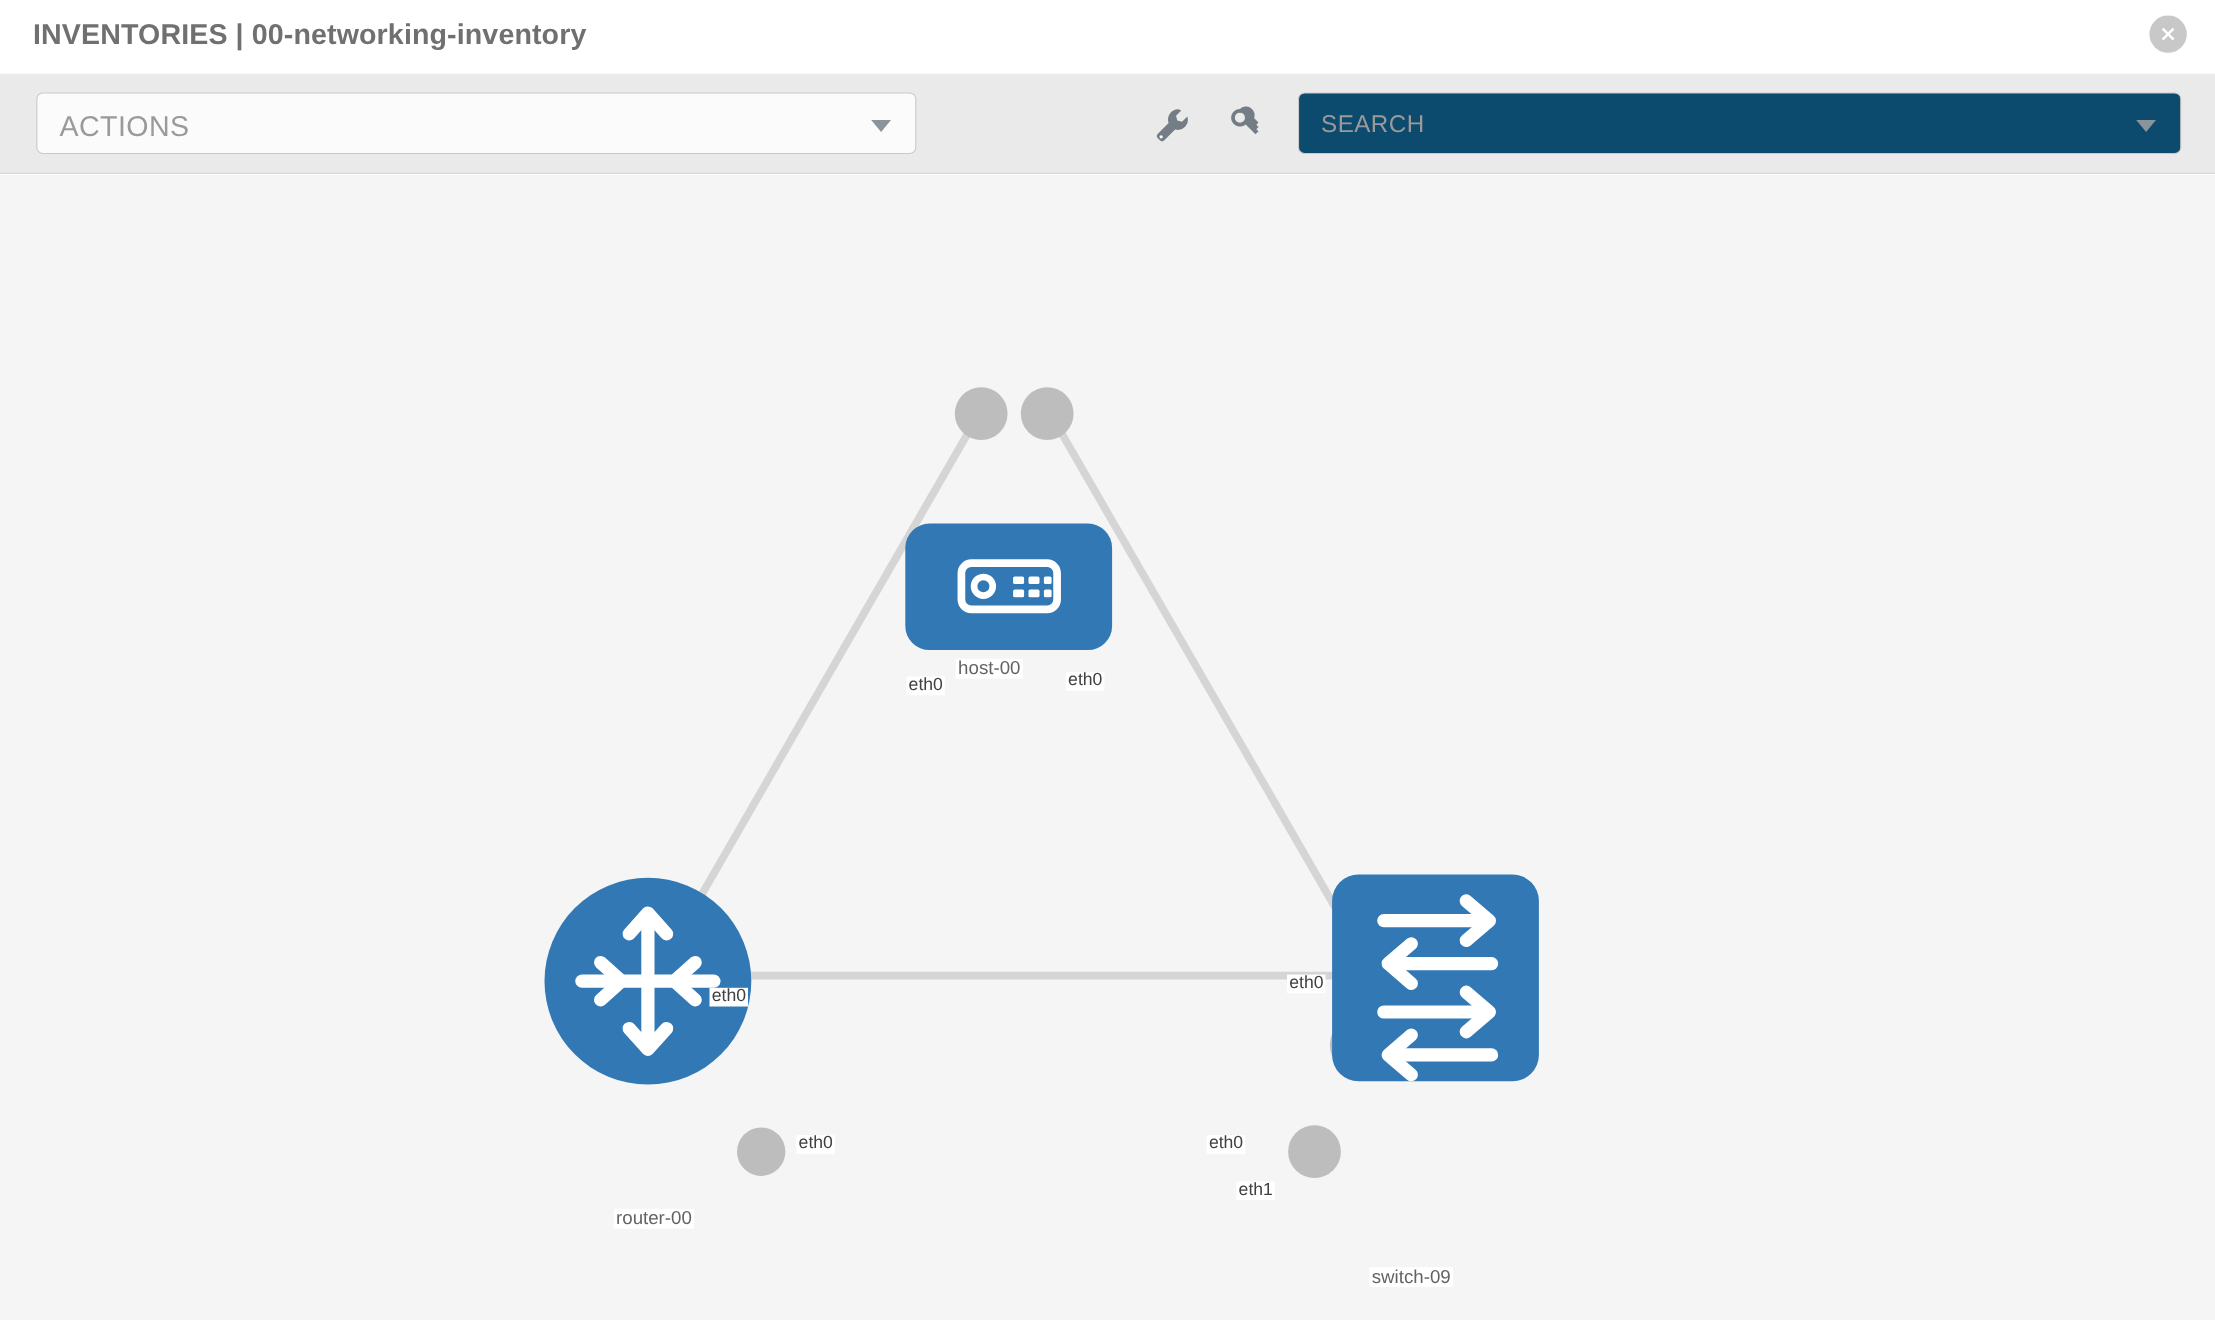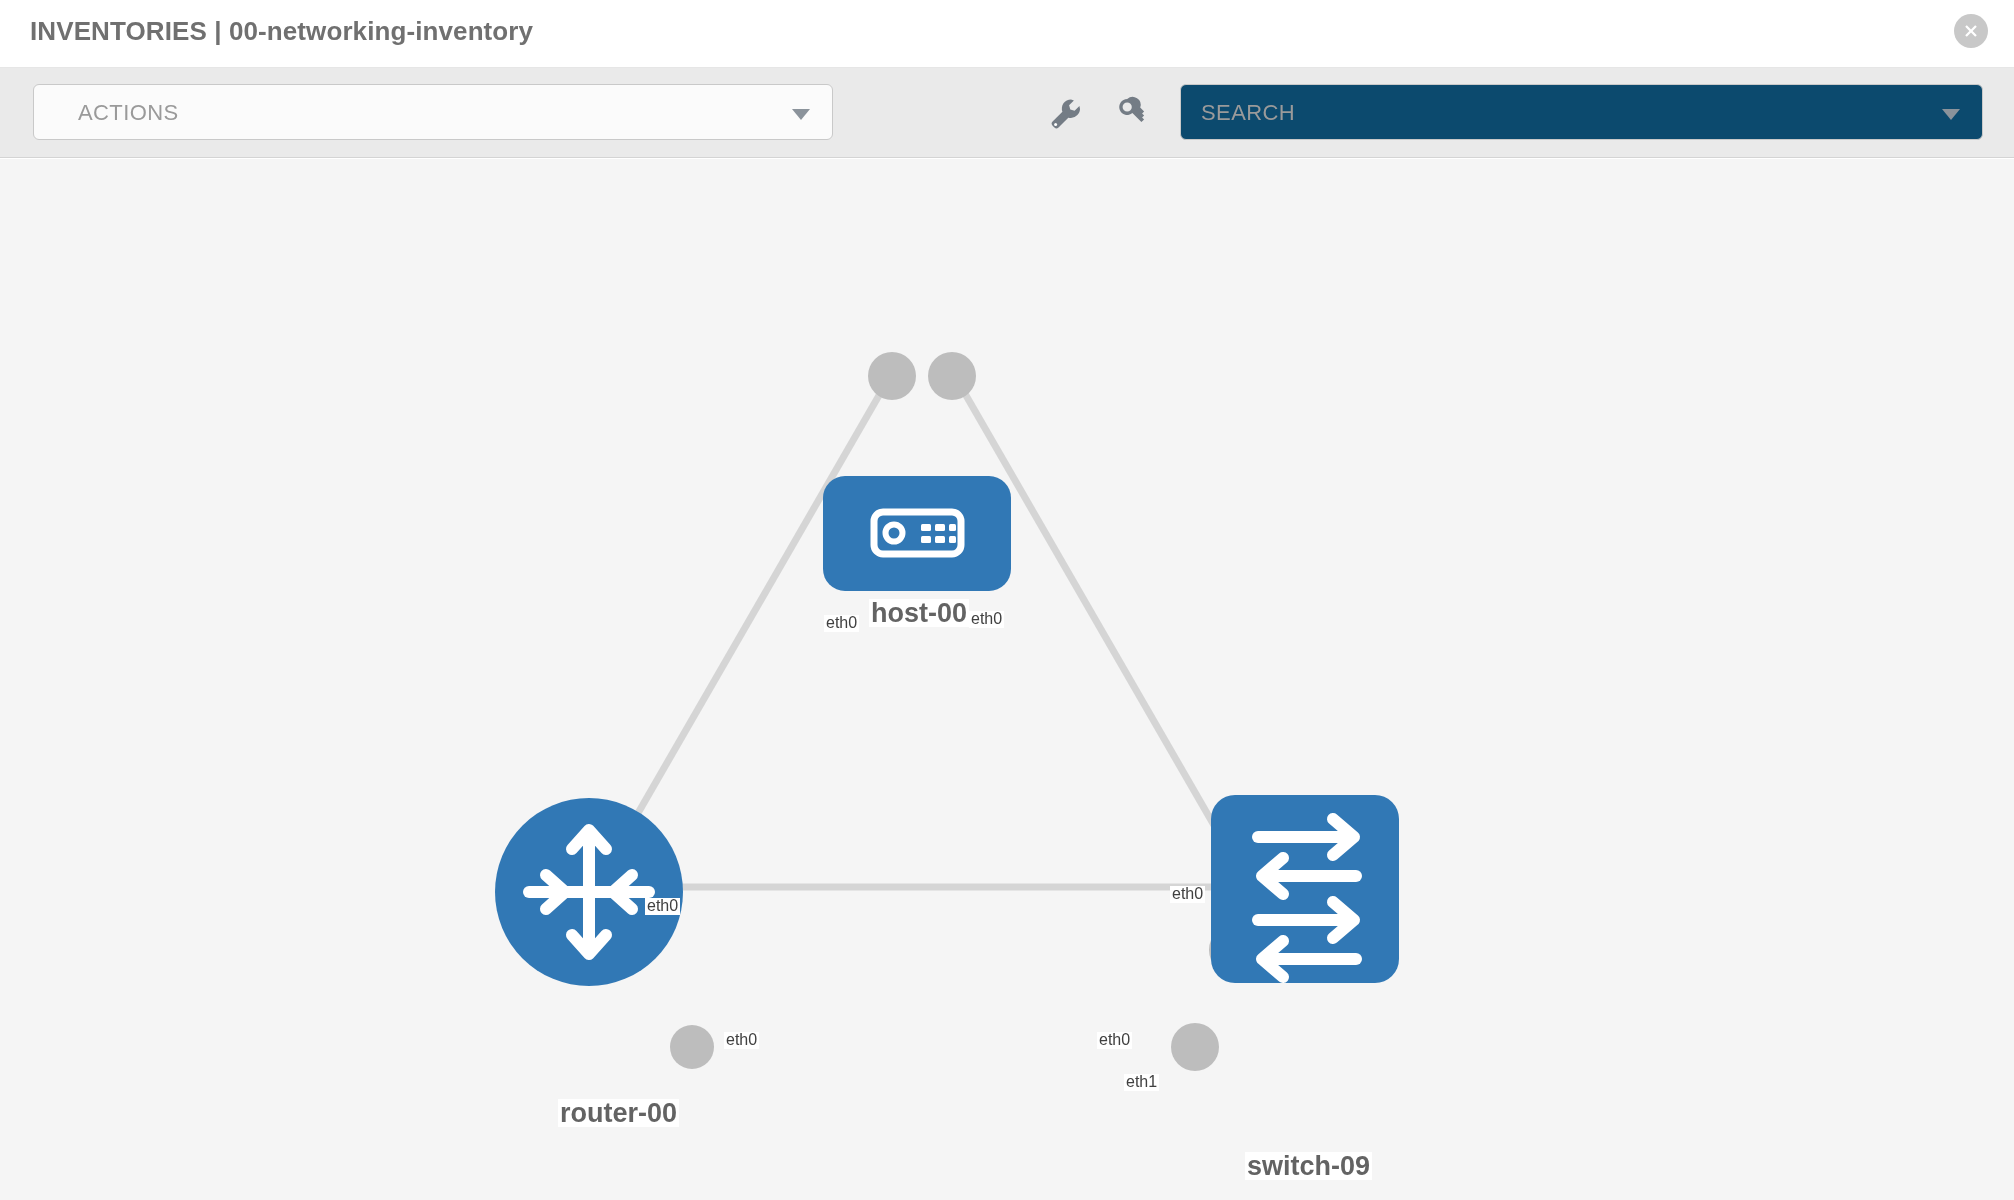--- a/index.html
+++ b/index.html
@@ -71,24 +71,23 @@
     height: 56px;
     background: #fbfbfb;
     border: 1px solid #c9c9c9;
     border-radius: 6px;
     cursor: pointer;
   }
   .actions-select .sel-label {
     position: absolute;
     left: 20px;
     top: 15px;
-    font-size: 22px;
+    font-size: 26px;
     color: #9a9a9a;
     letter-spacing: 0.4px;
-    margin-left: 24px;
   }
   .caret {
     position: absolute;
     right: 22px;
     top: 24px;
     width: 0; height: 0;
     border-left: 9px solid transparent;
     border-right: 9px solid transparent;
     border-top: 11px solid #8b939b;
   }
@@ -140,25 +139,24 @@
     position: absolute;
     left: 0; top: 0;
     width: 2014px;
     height: 1041px;
   }
 
   .node-label {
     position: absolute;
     background: #ffffff;
     color: #636363;
-    font-size: 27px;
+    font-size: 17px;
     white-space: nowrap;
     padding: 0 2px;
     line-height: 1.05;
-    font-weight: bold;
   }
   .iface-label {
     position: absolute;
     background: #ffffff;
     color: #404040;
     font-size: 16px;
     white-space: nowrap;
     padding: 0 2px;
     line-height: 1.05;
   }

